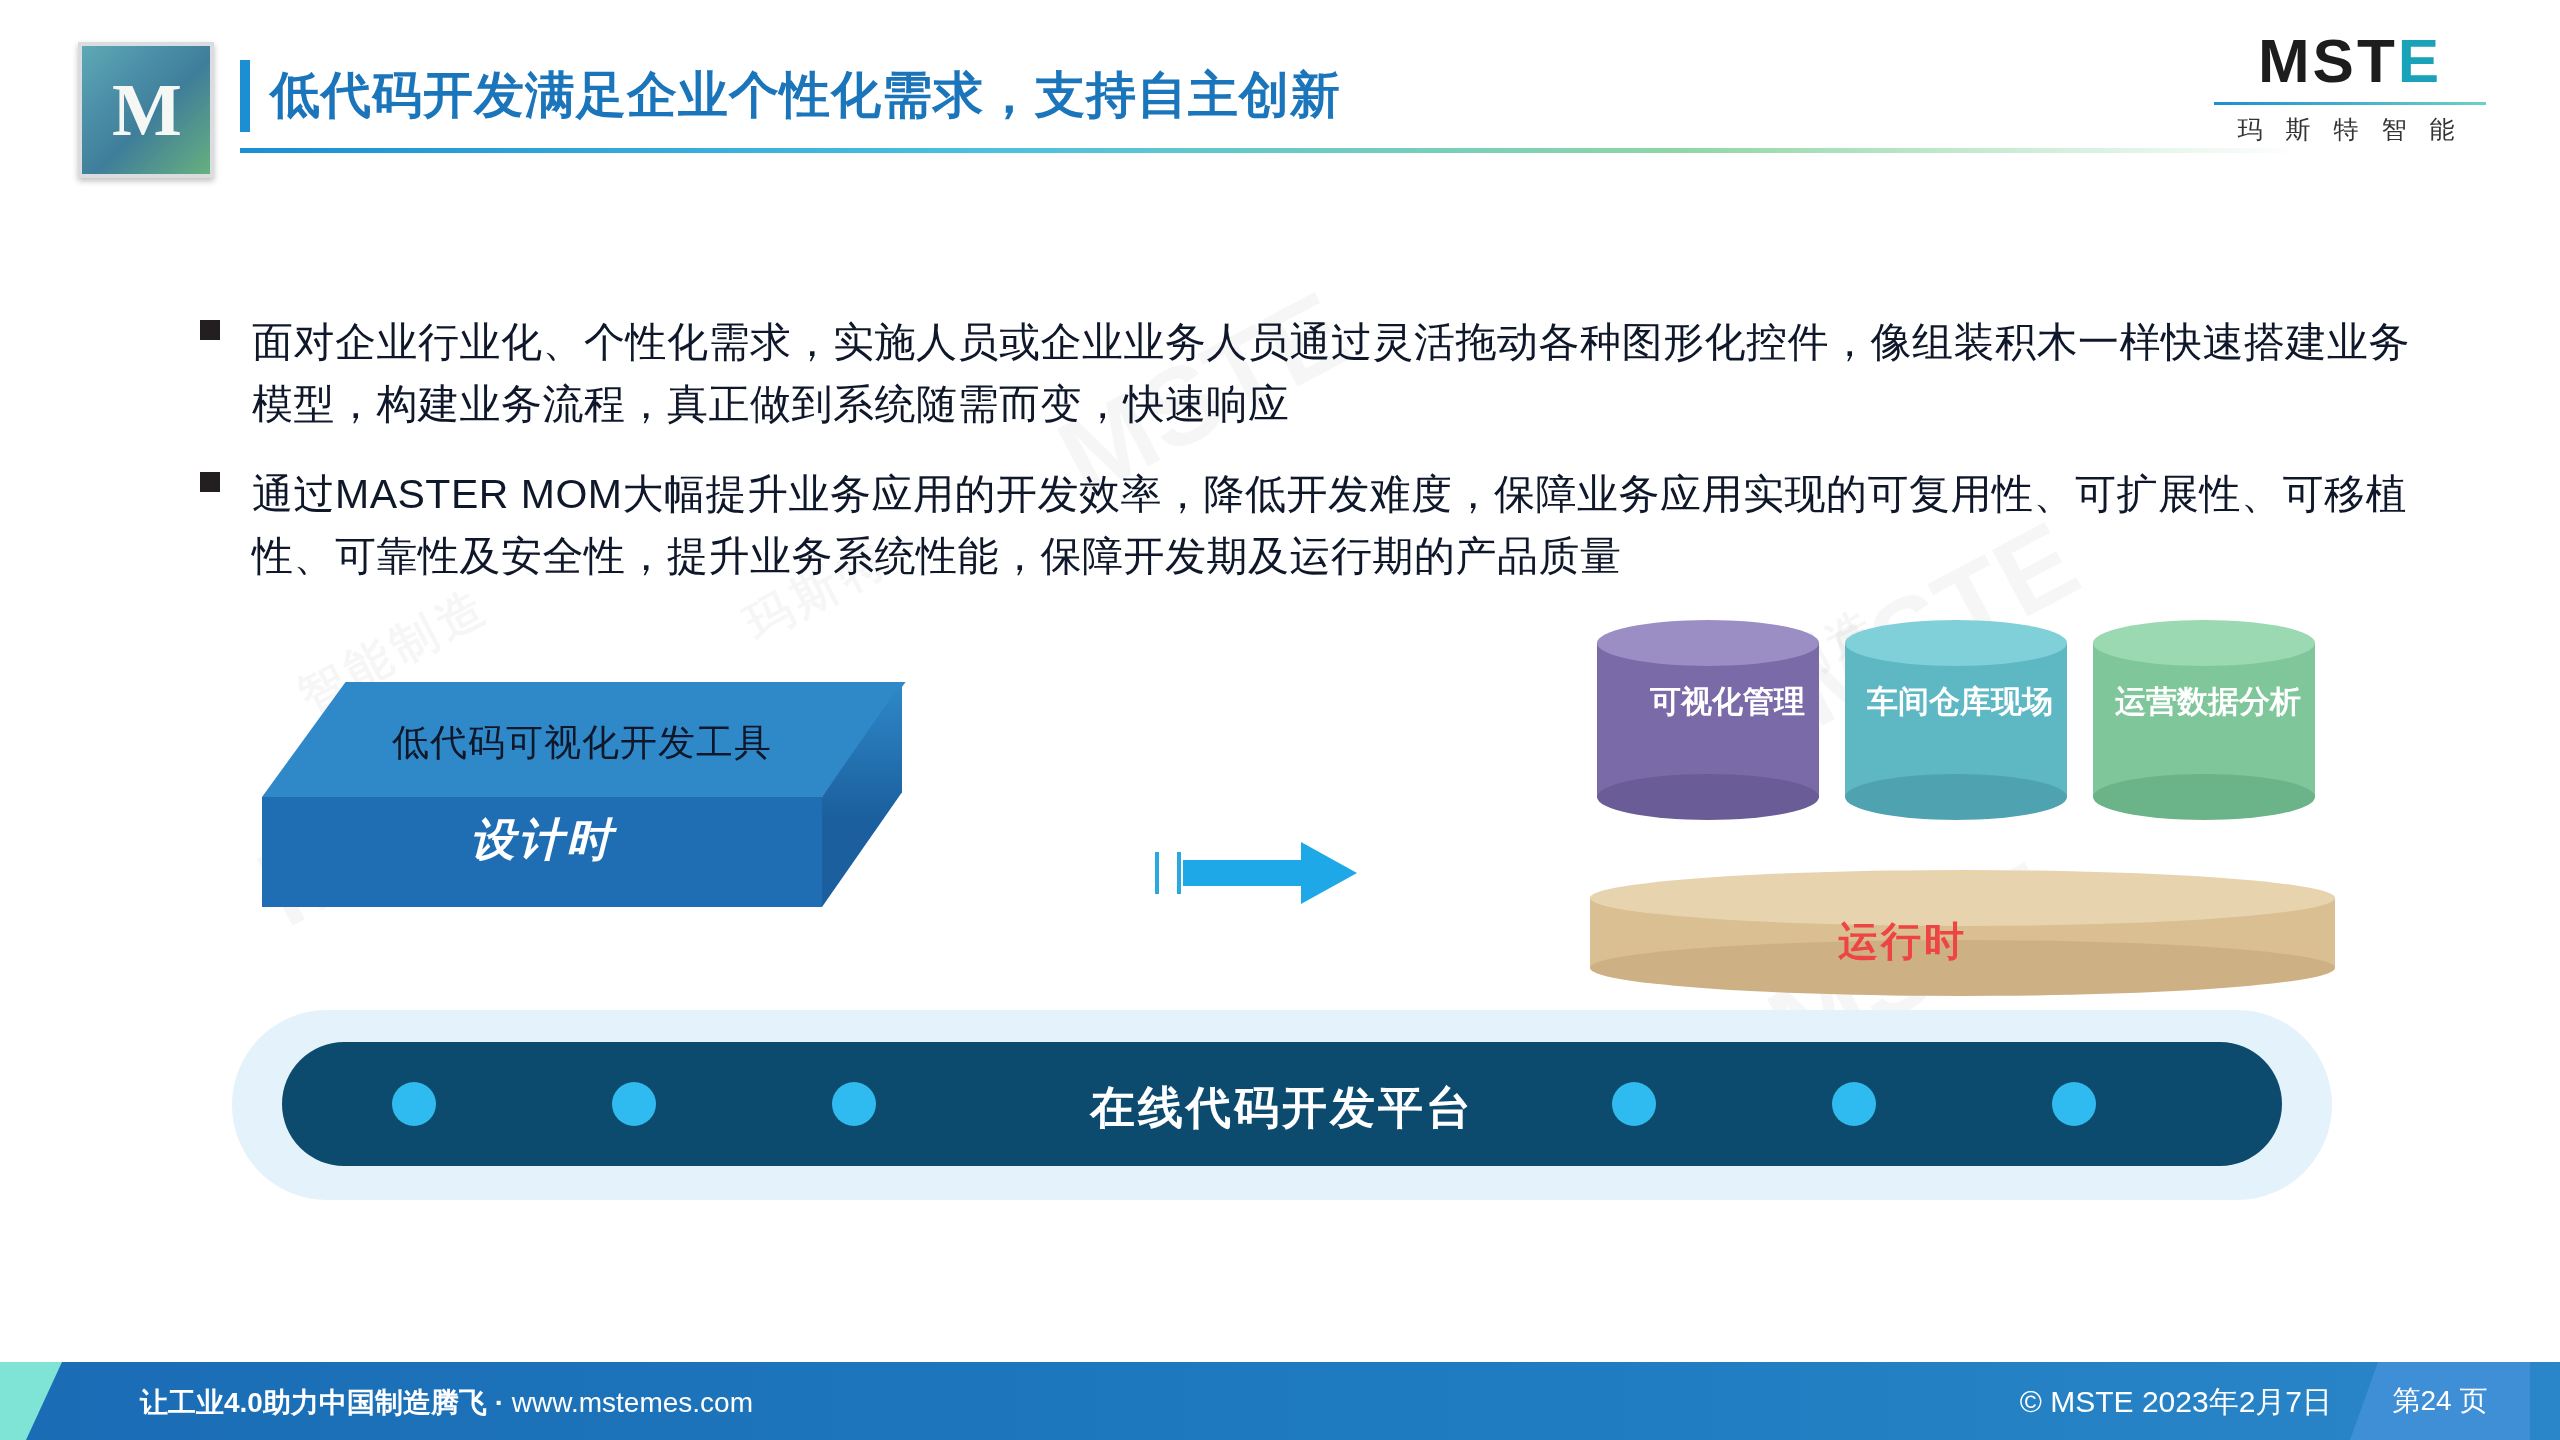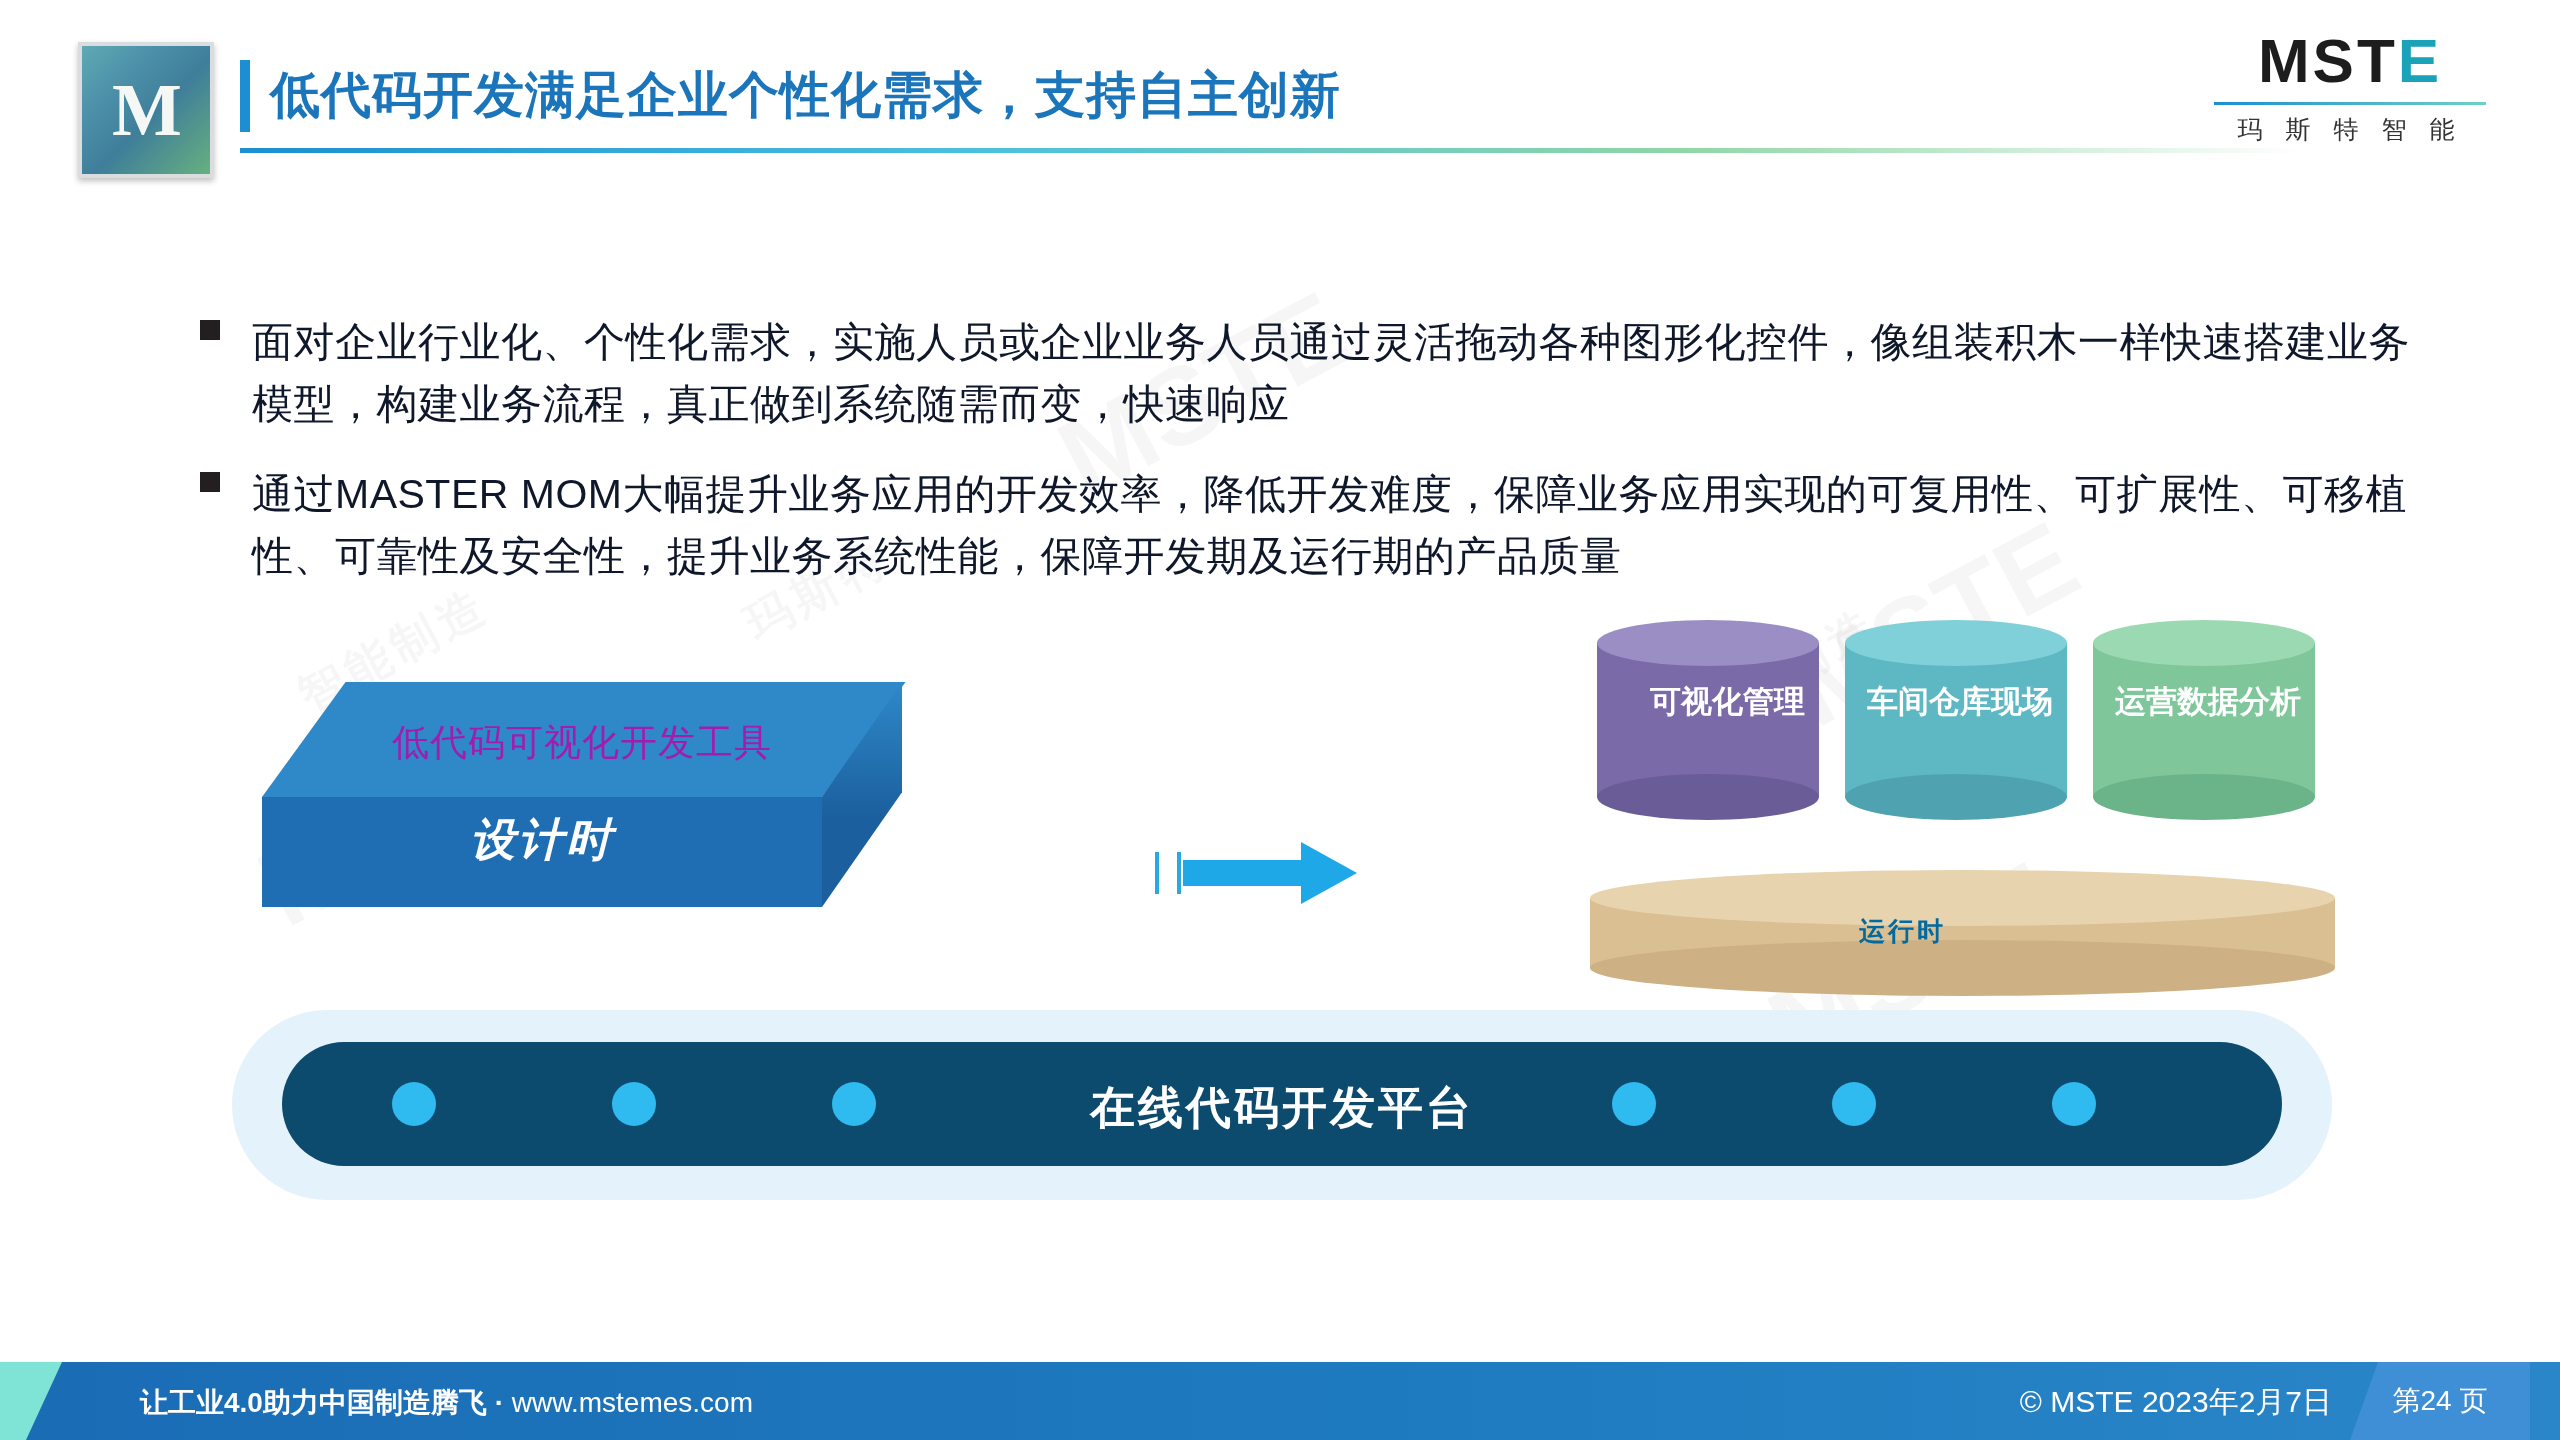--- a/index.html
+++ b/index.html
@@ -178,21 +178,21 @@
     width: 560px; height: 115px;
     background: #2f89c8;
     transform: skewX(-36deg);
     transform-origin: bottom left;
   }
   .slab-top-label {
     position: absolute;
     left: 130px;
     top: 36px;
     font-size: 37px;
-    color: #a21caf;
+    color: #0f172a;
     z-index: 4;
     letter-spacing: 1px;
     text-align: center;
   }
   .slab-front {
     position: absolute;
     left: 0;
     top: 115px;
     width: 560px;
     height: 110px;
@@ -315,23 +315,23 @@
     left: 0; top: 70px;
     width: 745px; height: 56px;
     background: #cdb184;
     border-radius: 50%;
   }
   .runtime-label {
     position: absolute;
     left: 0; top: 44px;
     width: 625px;
     text-align: center;
-    font-size: 26px;
-    font-weight: bold;
-    color: #0369a1;
+    font-size: 40px;
+    font-weight: bold;
+    color: #ef4444;
     letter-spacing: 3px;
     z-index: 6;
   }
 
   
   .platform-outer {
     position: absolute;
     left: 232px;
     top: 410px;
     width: 2100px;

